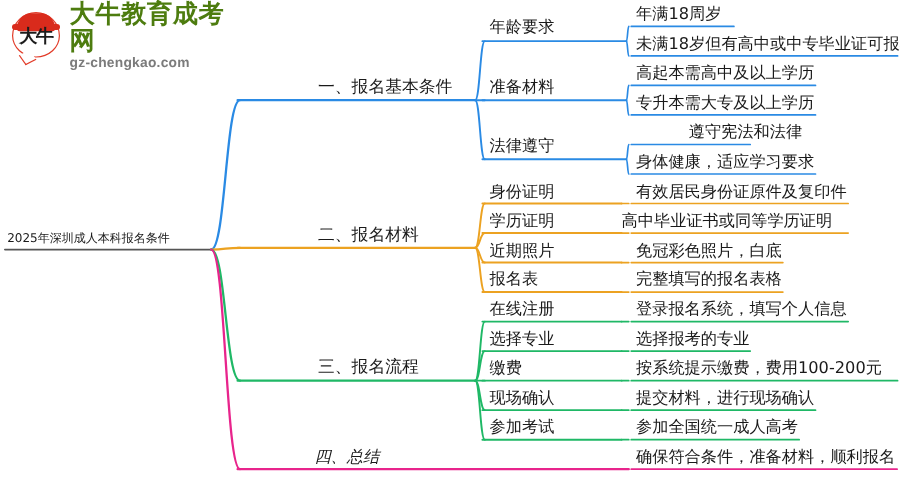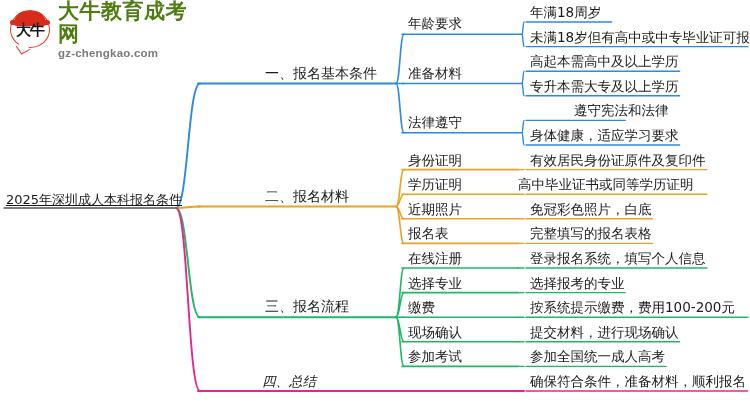--- a/index.html
+++ b/index.html
@@ -51,21 +51,21 @@
   }
 
   
   #wires{position:absolute;left:0;top:0;width:750px;height:410px;}
   .node{
     position:absolute;
     font-size:14px;color:#1a1a1a;white-space:nowrap;
     font-family:"DejaVu Sans","Liberation Sans",sans-serif;
     line-height:17px;
   }
-  .node.root{font-size:13px;text-decoration:underline;}
+  .node.root{font-size:10px;}
   .node.lvl1{font-size:14px;}
   .node.lvl2{font-size:13.5px;}
   .node.lvl3{font-size:13.5px;}
   .node.summary{font-size:13.5px;}
 </style>
 </head>
 <body>
 
 <div id="stage">
 

